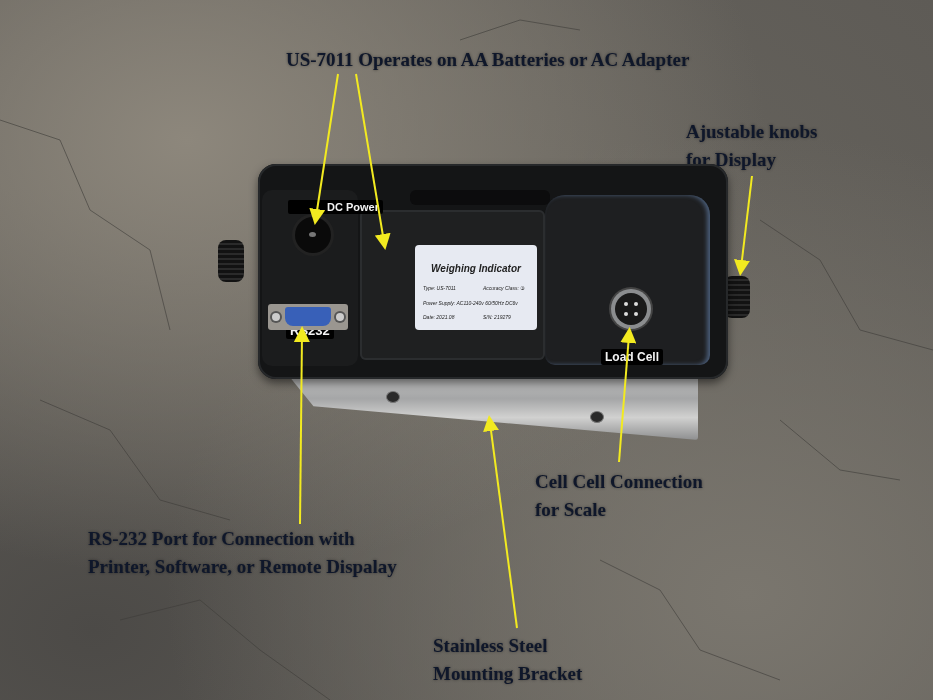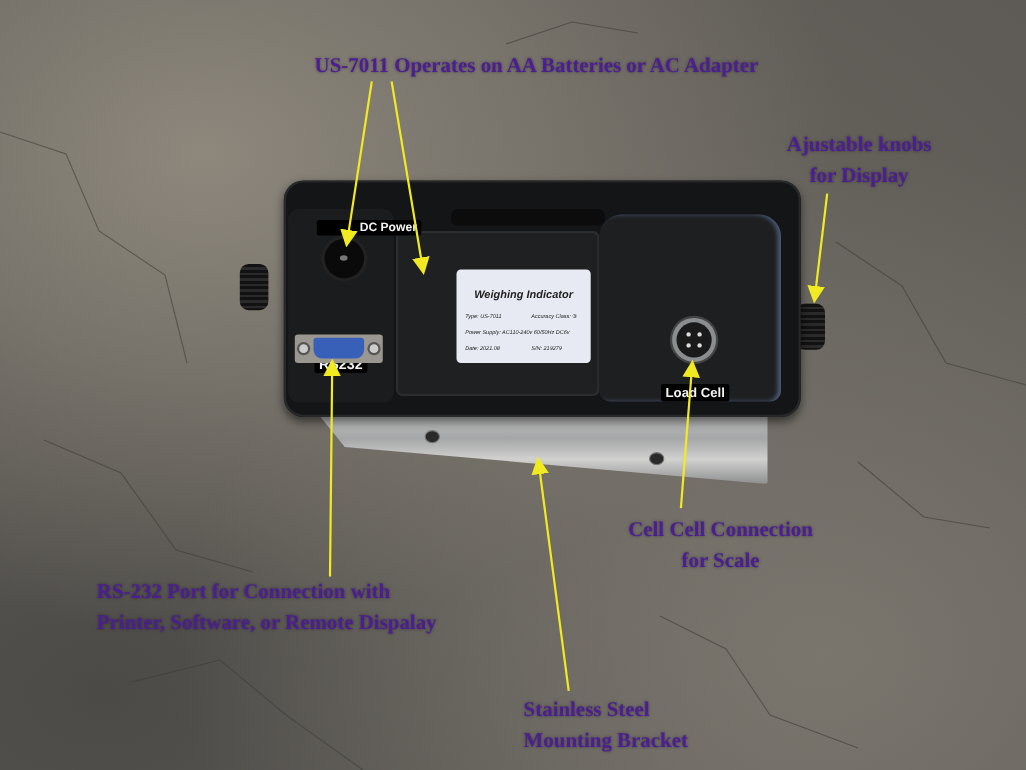--- a/index.html
+++ b/index.html
@@ -4,23 +4,23 @@
 <style>
   html,body{margin:0;padding:0;}
   body{width:933px;height:700px;overflow:hidden;position:relative;
     background:
       radial-gradient(ellipse at 20% 20%, #8d877c 0%, transparent 55%),
       radial-gradient(ellipse at 80% 85%, #7a766e 0%, transparent 55%),
       radial-gradient(ellipse at 10% 90%, #4c4a47 0%, transparent 50%),
       radial-gradient(ellipse at 50% 60%, #6b6861 0%, #5e5b56 100%);
     font-family:"Liberation Serif","DejaVu Serif",serif;}
   .cracks{position:absolute;inset:0;}
-  .annot{position:absolute;color:#4c1d95;font-weight:bold;font-size:19px;line-height:28px;
+  .annot{position:absolute;color:#0f172a;font-weight:bold;font-size:19px;line-height:28px;
     text-shadow:0 0 3px rgba(0,0,0,.45);white-space:nowrap;}
-  .center{text-align:center;}
+  .center{}
   
   .bracket{position:absolute;left:280px;top:365px;width:418px;height:75px;
     background:linear-gradient(180deg,#c9c9c8 0%,#a5a6a7 45%,#d1d1d0 70%,#8e8f90 100%);
     clip-path:polygon(0 0,100% 0,100% 100%,8% 55%);border-radius:3px;}
   .hole{position:absolute;width:12px;height:10px;border-radius:50%;background:#2a2a2a;border:1px solid #777;}
   .panel{position:absolute;left:258px;top:164px;width:470px;height:215px;background:#141516;
     border-radius:18px;box-shadow:inset 0 0 0 2px #26282a, 0 4px 8px rgba(0,0,0,.5);}
   .panel-left{position:absolute;left:262px;top:190px;width:96px;height:176px;background:#1b1c1d;border-radius:10px;}
   .battery-cover{position:absolute;left:360px;top:210px;width:185px;height:150px;background:#1f2021;
     border-radius:6px;box-shadow:inset 0 0 0 2px #2b2d2f;}
@@ -67,21 +67,21 @@
   <div>for Display</div>
 </div>
 <div class="annot center" style="left:535px;top:468px;width:240px;">
   <div>Cell Cell Connection</div>
   <div>for Scale</div>
 </div>
 <div class="annot" style="left:88px;top:525px;">
   <div>RS-232 Port for Connection with</div>
   <div>Printer, Software, or Remote Dispalay</div>
 </div>
-<div class="annot" style="left:433px;top:632px;margin-left:43px;">
+<div class="annot" style="left:433px;top:632px;">
   <div>Stainless Steel</div>
   <div>Mounting Bracket</div>
 </div>
 
 <div class="bracket">
   <div class="hole" style="left:106px;top:26px;"></div>
   <div class="hole" style="left:310px;top:46px;"></div>
 </div>
 <div class="knob" style="left:218px;top:240px;"></div>
 <div class="knob" style="left:724px;top:276px;"></div>

